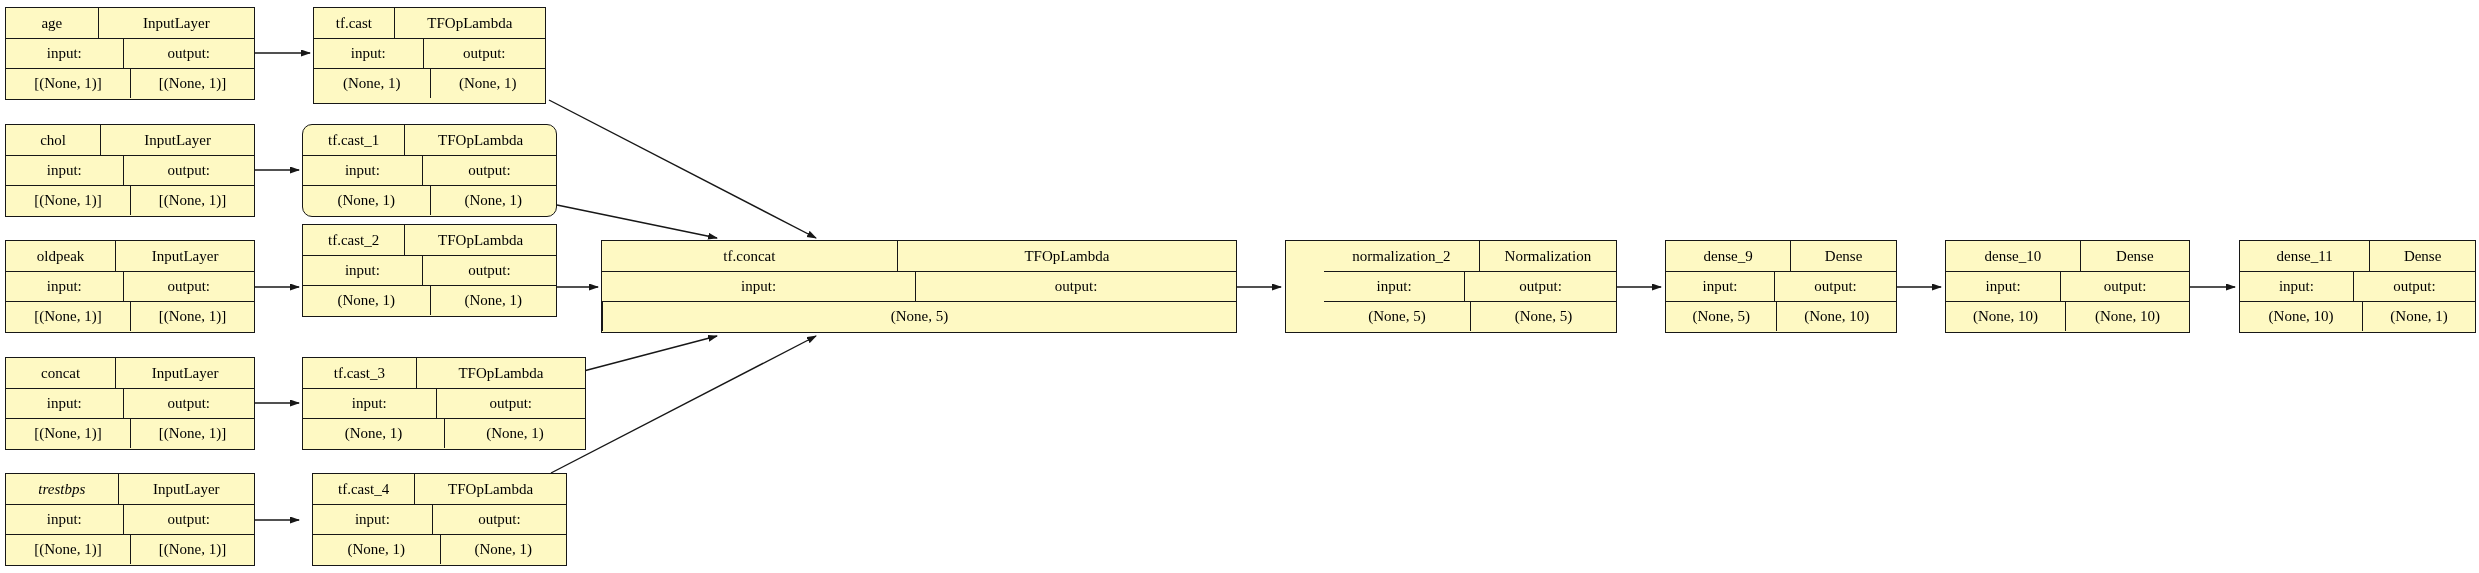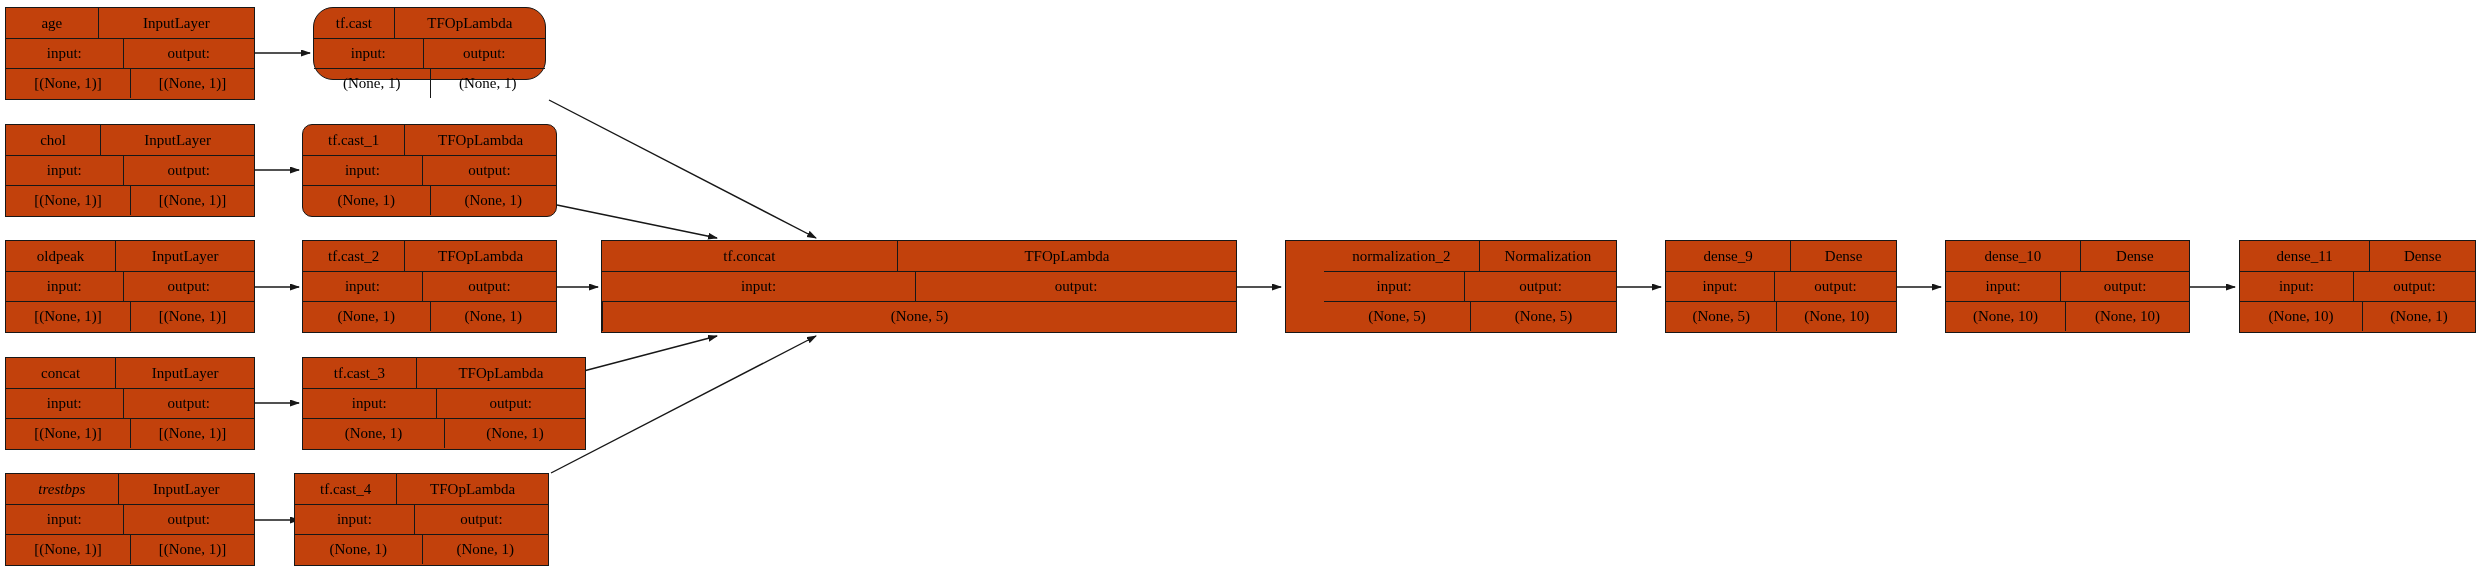--- a/index.html
+++ b/index.html
@@ -12,21 +12,21 @@
     overflow: hidden;
   }
   svg.edges-layer {
     position: absolute;
     left: 0; top: 0;
     width: 2479px; height: 573px;
   }
   .node {
     position: absolute;
     box-sizing: border-box;
-    background: #c2410c;
+    background: #fef9c3;
     border: 1.6px solid #171717;
     color: #000000;
     font-size: 15px;
   }
   .nrow {
     display: flex;
     height: 30px;
     box-sizing: border-box;
   }
   .nrow + .nrow { border-top: 1.2px solid #171717; }
@@ -129,21 +129,21 @@
     </div>
     <div class="nrow">
       <div class="cell c-inlabel" style="width: 47%; flex: 0 0 auto;">input:</div>
       <div class="cell second c-outlabel">output:</div>
     </div>
     <div class="nrow">
       <div class="cell c-inshape" style="width: 50%; flex: 0 0 auto;">[(None, 1)]</div>
       <div class="cell second c-outshape">[(None, 1)]</div>
     </div>
   </div>
-    <div class="node" style="left: 313px; top: 7px; width: 233px; height: 73px; border-radius: 20px;">
+    <div class="node" style="left: 313px; top: 7px; width: 233px; height: 97px;">
     <div class="nrow">
       <div class="cell c-name" style="width: 34.5%; flex: 0 0 auto;">tf.cast</div>
       <div class="cell second c-class">TFOpLambda</div>
     </div>
     <div class="nrow">
       <div class="cell c-inlabel" style="width: 47%; flex: 0 0 auto;">input:</div>
       <div class="cell second c-outlabel">output:</div>
     </div>
     <div class="nrow">
       <div class="cell c-inshape" style="width: 50%; flex: 0 0 auto;">(None, 1)</div>
@@ -157,21 +157,21 @@
     </div>
     <div class="nrow">
       <div class="cell c-inlabel" style="width: 47%; flex: 0 0 auto;">input:</div>
       <div class="cell second c-outlabel">output:</div>
     </div>
     <div class="nrow">
       <div class="cell c-inshape" style="width: 50%; flex: 0 0 auto;">(None, 1)</div>
       <div class="cell second c-outshape">(None, 1)</div>
     </div>
   </div>
-    <div class="node" style="left: 302px; top: 240px; width: 255px; height: 93px;">
+    <div class="node" style="left: 302px; top: 224px; width: 255px; height: 93px;">
     <div class="nrow">
       <div class="cell c-name" style="width: 40%; flex: 0 0 auto;">tf.cast_2</div>
       <div class="cell second c-class">TFOpLambda</div>
     </div>
     <div class="nrow">
       <div class="cell c-inlabel" style="width: 47%; flex: 0 0 auto;">input:</div>
       <div class="cell second c-outlabel">output:</div>
     </div>
     <div class="nrow">
       <div class="cell c-inshape" style="width: 50%; flex: 0 0 auto;">(None, 1)</div>
@@ -185,21 +185,21 @@
     </div>
     <div class="nrow">
       <div class="cell c-inlabel" style="width: 47%; flex: 0 0 auto;">input:</div>
       <div class="cell second c-outlabel">output:</div>
     </div>
     <div class="nrow">
       <div class="cell c-inshape" style="width: 50%; flex: 0 0 auto;">(None, 1)</div>
       <div class="cell second c-outshape">(None, 1)</div>
     </div>
   </div>
-    <div class="node" style="left: 294px; top: 473px; width: 255px; height: 93px;">
+    <div class="node" style="left: 312px; top: 473px; width: 255px; height: 93px;">
     <div class="nrow">
       <div class="cell c-name" style="width: 40%; flex: 0 0 auto;">tf.cast_4</div>
       <div class="cell second c-class">TFOpLambda</div>
     </div>
     <div class="nrow">
       <div class="cell c-inlabel" style="width: 47%; flex: 0 0 auto;">input:</div>
       <div class="cell second c-outlabel">output:</div>
     </div>
     <div class="nrow">
       <div class="cell c-inshape" style="width: 50%; flex: 0 0 auto;">(None, 1)</div>

